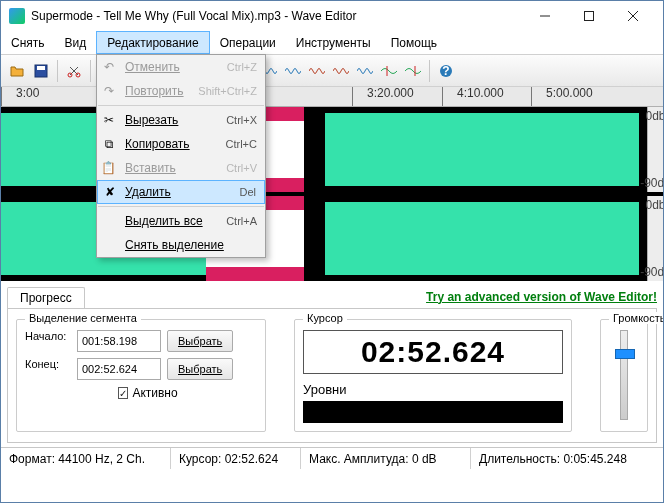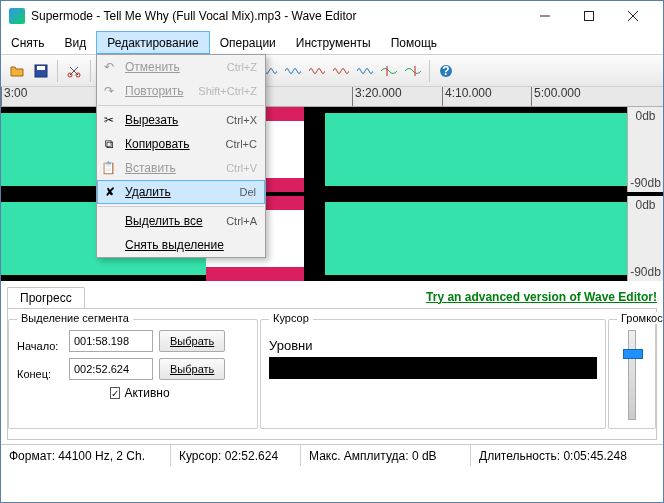--- a/index.html
+++ b/index.html
@@ -10,46 +10,46 @@
 .titlebar .winbtn { width: 44px; height: 28px; display: inline-flex; align-items: center; justify-content: center; }
 .titlebar .winbtn svg { stroke: #222; stroke-width: 1; fill: none; }
 .menubar { height: 24px; display: flex; align-items: stretch; border-bottom: 1px solid #d0d0d0; }
 .menubar .mi { padding: 0 10px; display: flex; align-items: center; cursor: default; }
 .menubar .mi.open { background: #cde8ff; border: 1px solid #5cb3ff; }
 .toolbar { height: 32px; display: flex; align-items: center; padding: 0 4px; border-bottom: 1px solid #d0d0d0; background: linear-gradient(#fcfcfc,#e9e9e9); position: relative; z-index: 5; }
 .tb-sep { width: 1px; height: 22px; background: #c7c7c7; margin: 0 4px; }
 .toolbar .tbtn { width: 24px; height: 24px; display: inline-flex; align-items: center; justify-content: center; border-radius: 2px; }
 .wave-area { position: relative; height: 194px; background: #000; }
 .timeruler { height: 20px; background: #e8e8e8; border-bottom: 1px solid #b0b0b0; position: relative; font-size: 10px; color: #333; }
-.timeruler .tick { position: absolute; top: 0; height: 100%; border-left: 1px solid #777; padding-left: 2px; line-height: 12px; }
+.timeruler .tick { position: absolute; top: 0; height: 100%; border-left: 1px solid #777; padding-left: 14px; line-height: 12px; }
 .channels { position: relative; height: 174px; }
 .channel { position: relative; height: 85px; background: #000; overflow: hidden; }
 .channel + .channel { margin-top: 4px; }
 .wave { position: absolute; left: 0; right: 24px; top: 0; bottom: 0; }
 .selection { position: absolute; top: 0; bottom: 0; background: #d91f60; }
 .wavefill { position: absolute; top: 6px; bottom: 6px; background: #35e2ab; }
 .wavefill.sel { background: #fff; }
-.dbpanel { position: absolute; right: 0; top: 0; bottom: 0; width: 36px; background: #ededed; border-left: 1px solid #b0b0b0; font-size: 9px; color: #444; display: flex; flex-direction: column; justify-content: space-between; padding: 2px 0; align-items: center; }
+.dbpanel { position: absolute; right: 0; top: 0; bottom: 0; width: 16px; background: #ededed; border-left: 1px solid #b0b0b0; font-size: 9px; color: #444; display: flex; flex-direction: column; justify-content: space-between; padding: 2px 0; align-items: center; }
 .dropdown { position: absolute; top: 54px; left: 96px; width: 170px; background: #f2f2f2; border: 1px solid #a0a0a0; box-shadow: 3px 3px 6px rgba(0,0,0,.25); z-index: 50; }
 .dropdown .row { display: flex; align-items: center; height: 24px; padding: 0 8px 0 28px; position: relative; }
 .dropdown .row.sep { height: 1px; background: #d0d0d0; margin: 2px 1px; padding: 0; }
 .dropdown .row.disabled { color: #9a9a9a; }
 .dropdown .row.hover { background: #cde8ff; border: 1px solid #5cb3ff; padding-left: 27px; }
 .dropdown .row .ico { position: absolute; left: 4px; width: 16px; height: 16px; display: flex; align-items: center; justify-content: center; }
 .dropdown .row .lbl { flex: 1; text-decoration: underline; }
 .dropdown .row .sc { color: #555; font-size: 11px; }
 .dropdown .row.disabled .sc { color: #b7b7b7; }
 .bottom { padding: 4px 6px; }
 .tabbar { display: flex; align-items: center; border-bottom: 1px solid #c7c7c7; height: 24px; }
 .tabbar .tab { border: 1px solid #c7c7c7; border-bottom: none; padding: 3px 12px; background: #fff; border-radius: 2px 2px 0 0; position: relative; top: 1px; }
 .tabbar .ad { margin-left: auto; color: #007f0e; font-weight: bold; text-decoration: underline; font-size: 12px; }
-.panel { border: 1px solid #c7c7c7; border-top: none; padding: 10px 0; display: flex; gap: 2px; }
+.panel { border: 1px solid #c7c7c7; border-top: none; padding: 10px 8px; display: flex; gap: 28px; }
 .group { border: 1px solid #ccc; border-radius: 2px; padding: 10px 8px 8px; position: relative; }
 .group .legend { position: absolute; top: -8px; left: 8px; background: #fff; padding: 0 4px; font-size: 11px; }
-.seg-row { display: flex; align-items: flex-end; gap: 6px; margin-bottom: 6px; }
+.seg-row { display: flex; align-items: flex-start; gap: 6px; margin-bottom: 6px; }
 .seg-row label { width: 46px; font-size: 11px; }
 .seg-row input[type=text] { width: 84px; height: 22px; border: 1px solid #aaa; padding: 0 4px; font-size: 11px; }
 .seg-row button { height: 22px; padding: 0 10px; border: 1px solid #aaa; background: linear-gradient(#fafafa,#e6e6e6); border-radius: 2px; font-size: 11px; text-decoration: underline; }
 .cursor-big { border: 1px solid #555; background: #fff; padding: 4px 14px; font-family: Arial, sans-serif; font-size: 30px; font-weight: bold; letter-spacing: 1px; text-align: center; }
 .levels { height: 22px; background: #000; margin-top: 4px; }
 .vol { width: 48px; display: flex; flex-direction: column; align-items: center; }
 .vol-track { width: 8px; height: 90px; background: linear-gradient(#eee,#ccc); border: 1px solid #aaa; position: relative; }
 .vol-thumb { position: absolute; left: -6px; width: 20px; height: 10px; background: #1e90ff; border: 1px solid #1566b3; top: 18px; }
 .statusbar { height: 22px; border-top: 1px solid #c7c7c7; display: flex; align-items: center; font-size: 11px; }
 .statusbar .cell { padding: 0 8px; border-right: 1px solid #d0d0d0; height: 100%; display: flex; align-items: center; }
@@ -291,20 +291,21 @@
       </div>
       <div class="seg-row" style="justify-content:center">
         <label class="checkbox">
           <span class="box">✓</span>
             <span>Активно</span>
         </label>
       </div>
     </div>
     <div class="group" style="flex:1">
       <div class="legend">Курсор</div>
+      <div class="cursor-big">02:52.624</div>
       <div style="font-size:13px;margin-top:8px">Уровни</div>
       <div class="levels"></div>
     </div>
     <div class="group vol">
       <div class="legend">Громкость</div>
       <div class="vol-track">
         <div class="vol-thumb"></div>
       </div>
     </div>
   </div>

